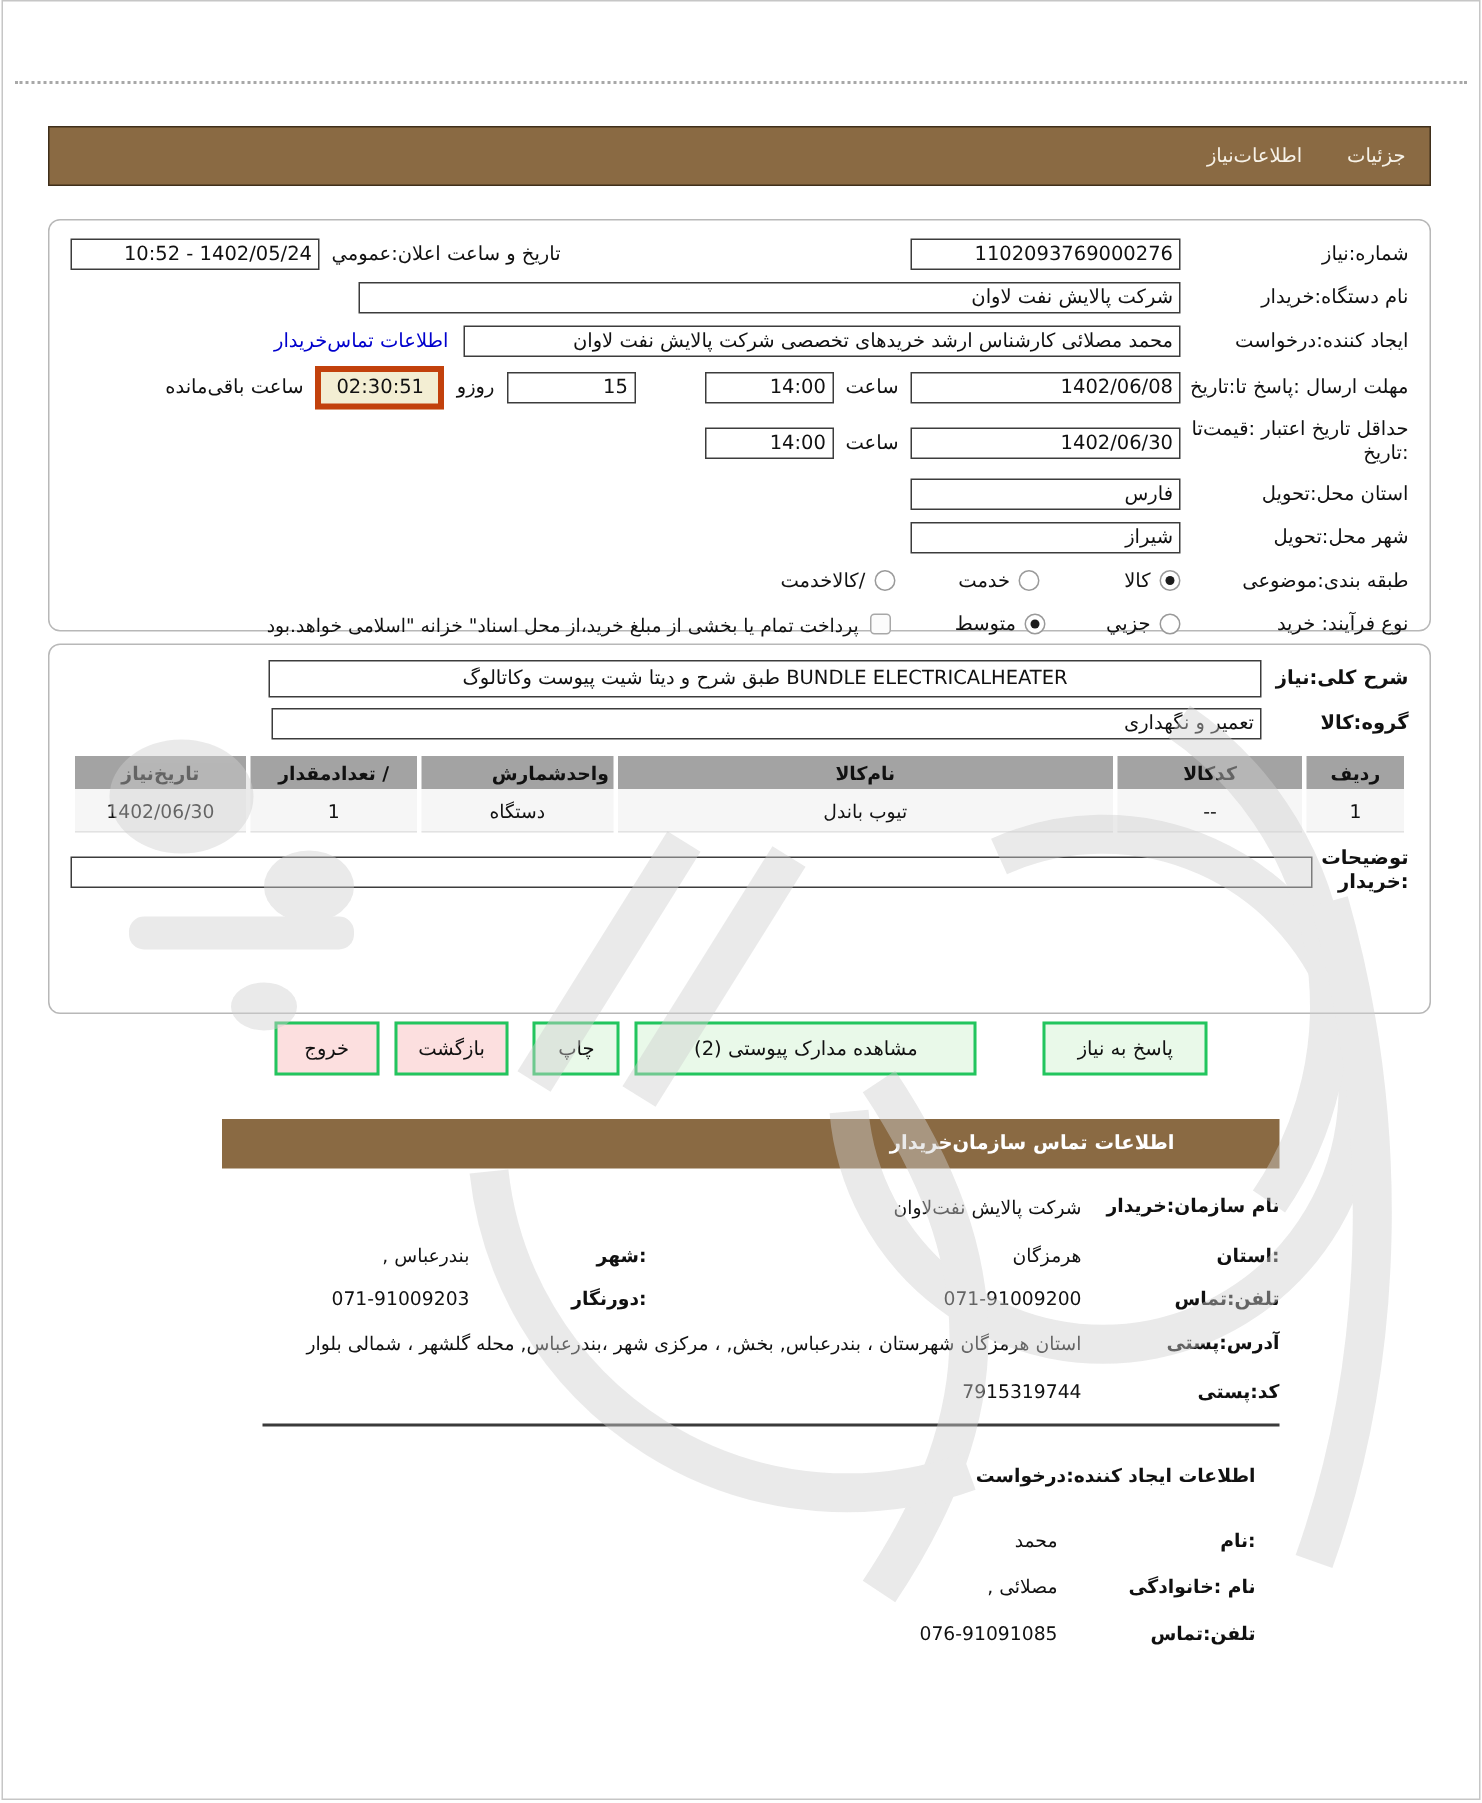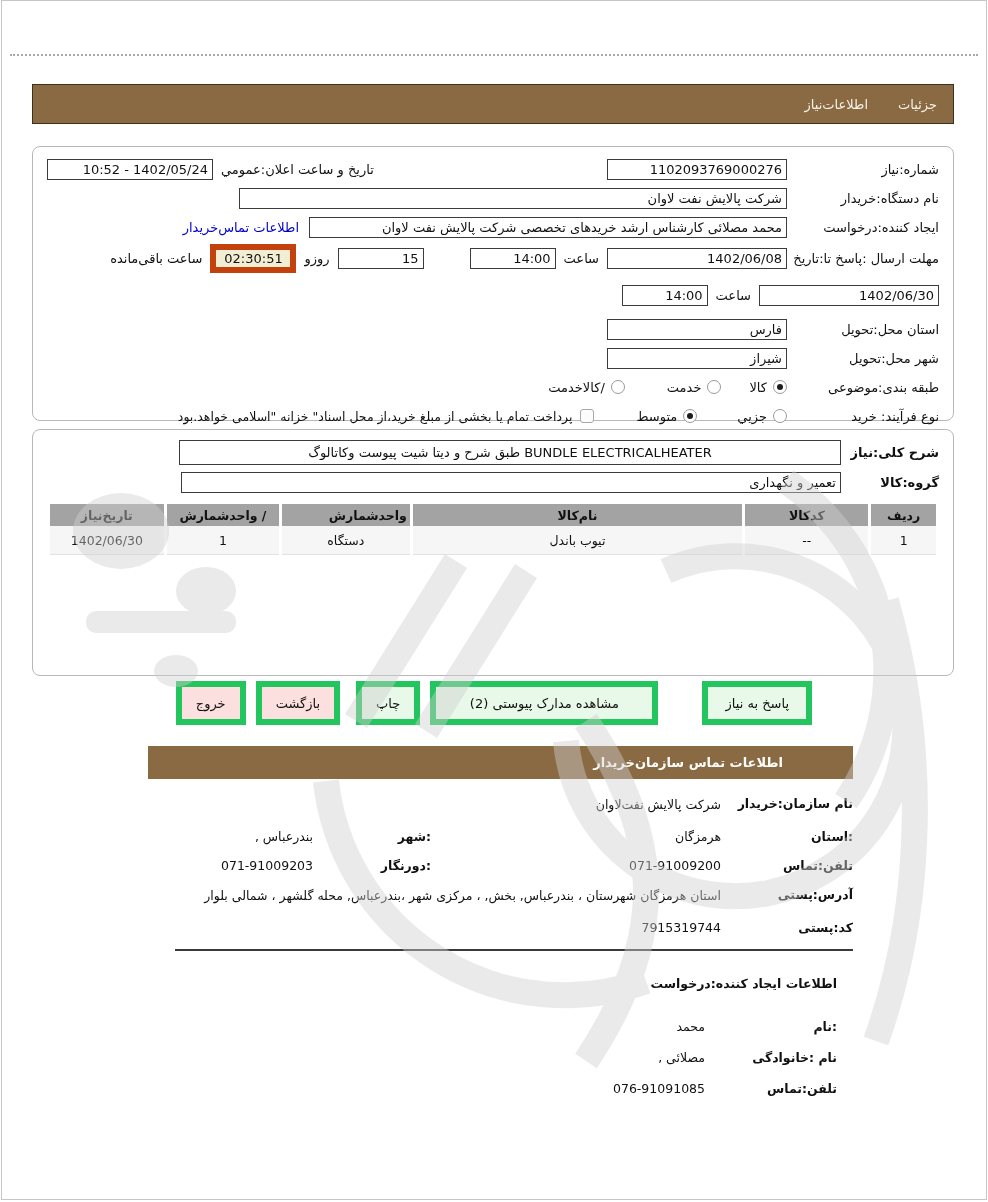--- a/index.html
+++ b/index.html
@@ -19,21 +19,21 @@
           border-radius:8px; background:transparent; padding:10px 14px; }
   .panel1 { top:145px; height:275px; }
   .panel2 { top:428px; height:247px; }
   .frow { display:flex; align-items:center; margin-bottom:5px; min-height:24px; }
   .lbl { width:152px; flex:0 0 152px; text-align:right; padding-left:6px; }
   .lbl2 { line-height:1.25; }
   .inp { height:21px; border:1px solid #3c3c3c; background:#fff; font-family:inherit;
          font-size:13px; padding:0 4px; direction:rtl; text-align:right; color:#111; }
   .inline-lbl { margin:0 8px; white-space:nowrap; }
   .link { color:#0000cd; margin-right:10px; cursor:pointer; white-space:nowrap; }
-  .timer { width:86px; height:29px; background:#f3eed3; border:6px solid #c2410c;
+  .timer { width:86px; height:29px; background:#f3eed3; border:4px solid #c2410c;
            display:flex; align-items:center; justify-content:center; }
   .push-left { margin-right:auto; }
   
   .radio { display:inline-block; width:14px; height:14px; border:1px solid #9a9a9a;
            border-radius:50%; background:#fff; position:relative; margin-left:6px;
            vertical-align:middle; cursor:pointer; flex:0 0 auto; }
   .radio.checked::after { content:""; position:absolute; inset:3px; background:#1c1c1c;
            border-radius:50%; }
   .cbx { display:inline-block; width:14px; height:14px; border:1px solid #a8a8a8;
            border-radius:3px; background:#fcfcfc; margin-left:8px; vertical-align:middle;
@@ -43,21 +43,21 @@
   
   .sec-heading { font-weight:bold; margin:6px 2px 8px; text-align:right; }
   .tbl { width:100%; border-collapse:separate; border-spacing:3px 0; margin-top:10px; }
   .tbl th { background:#a3a3a3; font-weight:bold; height:22px; font-size:12.5px; text-align:center; }
   .tbl td { background:#f6f6f6; height:29px; text-align:center; font-size:12.5px; border-bottom:1px solid #e2e2e2; }
   .col-row { width:68px; } .col-code { width:132px; } .col-name { width:360px; }
   .col-unit { width:128px;padding-left:44px; } .col-qty { width:116px; } .col-date { width:118px; }
   
   .btnrow { position:absolute; top:680px; right:0; width:100%; display:flex;
             justify-content:center; align-items:center; }
-  .btn { height:35px; border:6px solid #22c55e; display:flex; align-items:center;
+  .btn { height:35px; border:2px solid #22c55e; display:flex; align-items:center;
          justify-content:center; font-size:13px; cursor:pointer; padding:16px 14px; }
   .btn.green { background:#e9f9e9; }
   .btn.pink  { background:#fcdfdf; }
   
   .bar2 { position:absolute; top:745px; right:133px; width:705px; height:33px;
           background:#8a6a43; color:#fff; font-weight:bold; display:flex;
           align-items:center; padding:0 70px; font-size:13px; }
   .contact { position:absolute; top:795px; right:133px; width:705px; font-size:12.5px; }
   .cgrid { display:grid; grid-template-columns:132px 290px 118px 1fr; row-gap:14px;
            align-items:start; }
@@ -110,38 +110,42 @@
       <input class="inp" style="width: 180px;" readonly="" value="1402/06/08">
       <span class="inline-lbl">ساعت</span>
       <input class="inp" style="width: 86px;" readonly="" value="14:00">
       <input class="inp" style="width: 86px; margin-right: 46px;" readonly="" value="15">
       <span class="inline-lbl">روزو</span>
       <span class="timer">02:30:51</span>
       <span class="inline-lbl">ساعت باقی‌مانده</span>
     </div>
 
     <div class="frow" style="min-height:34px">
+      <span class="lbl lbl2">
+        <span>حداقل تاریخ اعتبار :قیمت‌تا</span><br>
+        <span>:تاریخ</span>
+      </span>
       <input class="inp" style="width: 180px;" readonly="" value="1402/06/30">
       <span class="inline-lbl">ساعت</span>
       <input class="inp" style="width: 86px;" readonly="" value="14:00">
     </div>
 
     <div class="frow">
       <span class="lbl">استان محل:تحویل</span>
       <input class="inp" style="width: 180px;" readonly="" value="فارس">
     </div>
 
     <div class="frow">
       <span class="lbl">شهر محل:تحویل</span>
       <input class="inp" style="width: 180px;" readonly="" value="شیراز">
     </div>
 
     <div class="frow">
       <span class="lbl">طبقه بندی:موضوعی</span>
-      <span class="opt-group" style="margin-left:28px">
+      <span class="opt-group" style="margin-left:56px">
         <span class="radio checked"></span>
         <span>کالا</span>
       </span>
       <span class="opt-group">
         <span class="radio"></span>
         <span>خدمت</span>
       </span>
       <span class="opt-group">
         <span class="radio"></span>
         <span>/کالاخدمت</span>
@@ -178,36 +182,43 @@
       <input class="inp" style="width: 660px;" readonly="" value="تعمیر و نگهداری">
     </div>
 
     <table class="tbl">
       <thead>
         <tr>
           <th class="col-row">ردیف</th>
           <th class="col-code">کدکالا</th>
           <th class="col-name">نام‌کالا</th>
           <th class="col-unit">واحدشمارش</th>
-          <th class="col-qty">/ واحدشمارش</th>
+          <th class="col-qty">/ تعدادمقدار</th>
           <th class="col-date">تاریخ‌نیاز</th>
         </tr>
       </thead>
       <tbody>
         <tr>
           <td>1</td>
           <td>--</td>
           <td>تیوب باندل</td>
           <td>دستگاه</td>
           <td>1</td>
           <td>1402/06/30</td>
         </tr>
       </tbody>
     </table>
 
+    <div class="frow" style="margin-top:10px">
+      <input class="inp" style="flex: 1 1 0%; order: 1;" readonly="">
+      <span class="lbl bold lbl2" style="width:64px;flex:0 0 64px;order:0">
+        <span>توضیحات</span><br>
+        <span>:خریدار</span>
+      </span>
+    </div>
   </div>
 
   <div class="btnrow">
     <div class="btn green" style="min-width:110px;margin-left:44px">پاسخ به نیاز</div>
     <div class="btn green" style="min-width:228px;margin-left:10px">مشاهده مدارک پیوستی (2)</div>
     <div class="btn green" style="min-width:58px;margin-left:16px">چاپ</div>
     <div class="btn pink" style="min-width:64px;margin-left:10px">بازگشت</div>
     <div class="btn pink" style="min-width:70px">خروج</div>
   </div>
 

